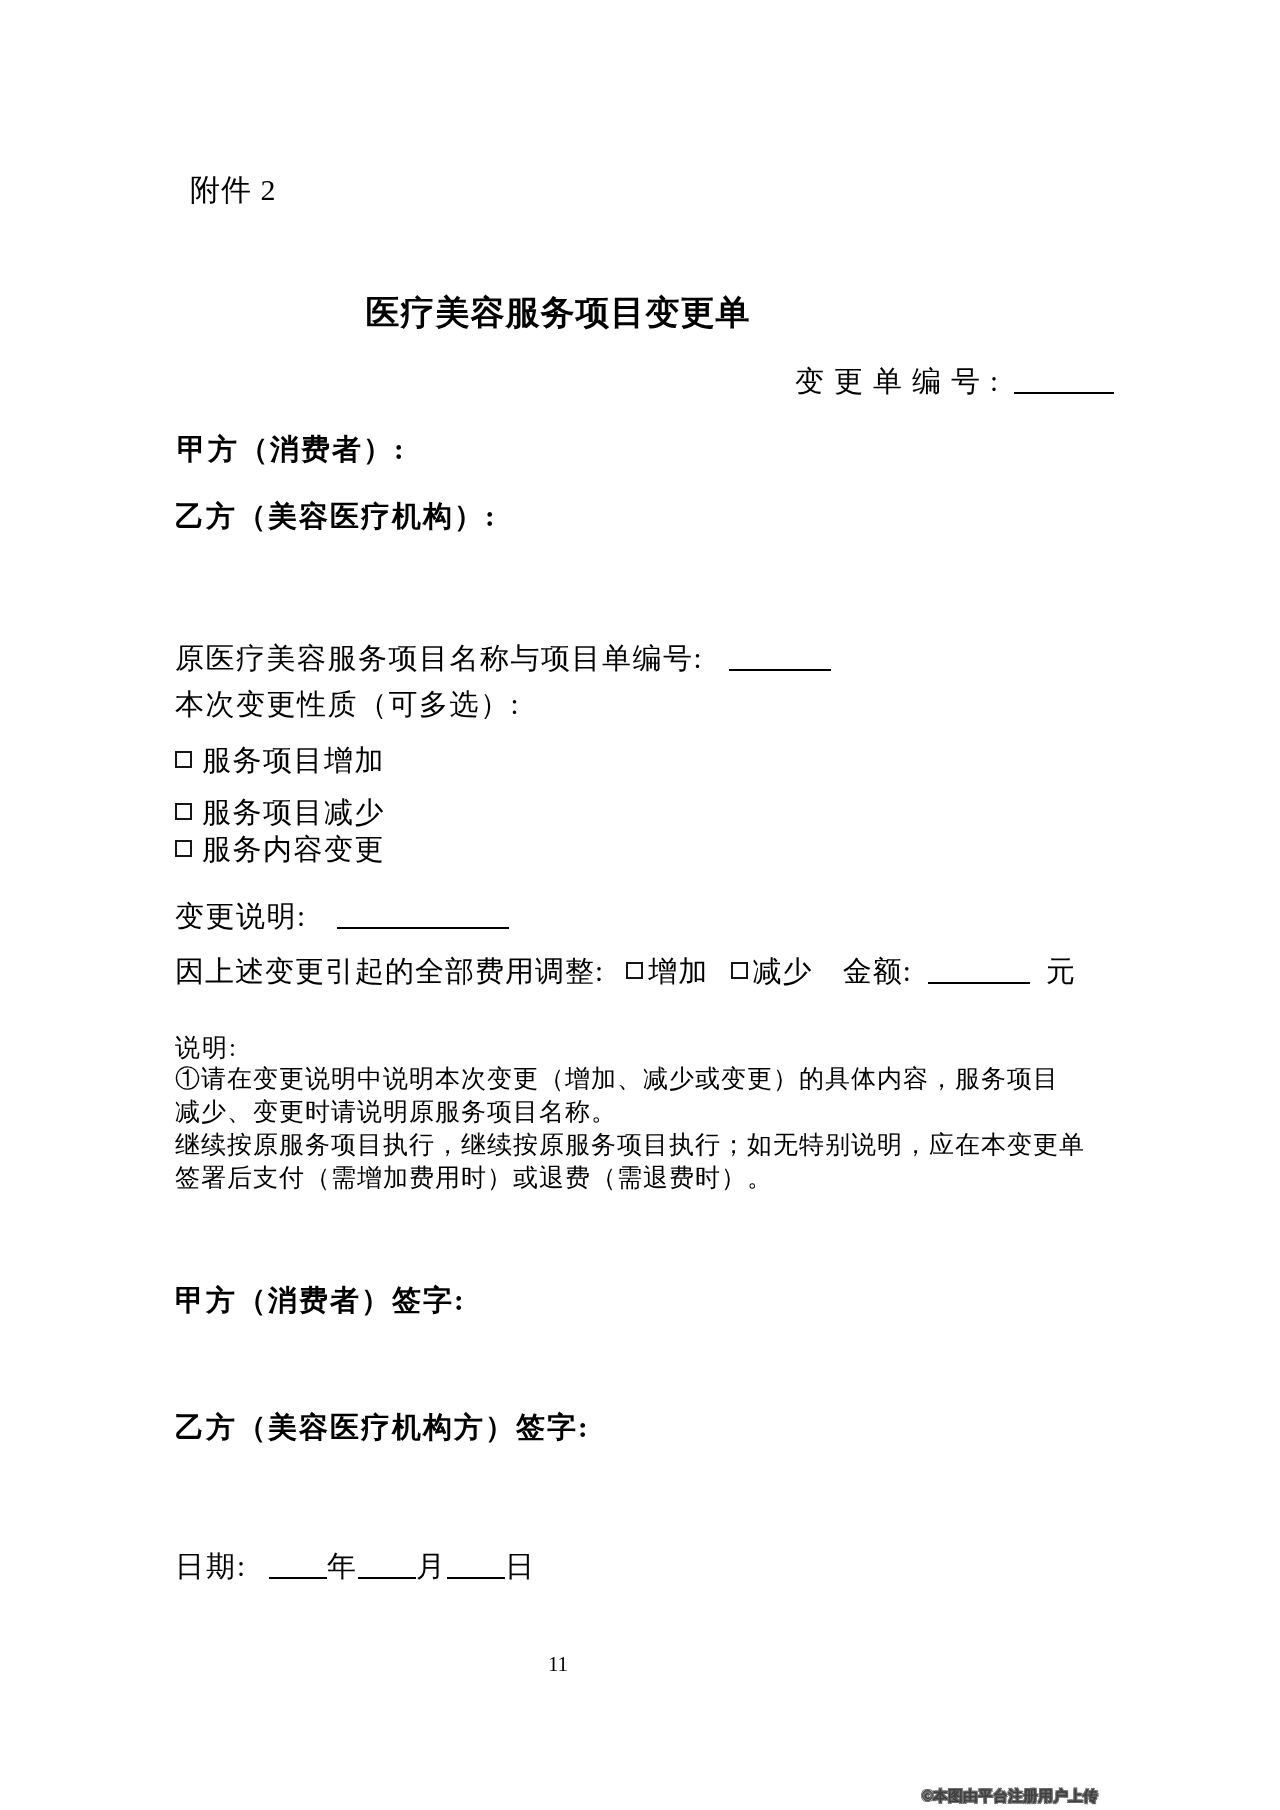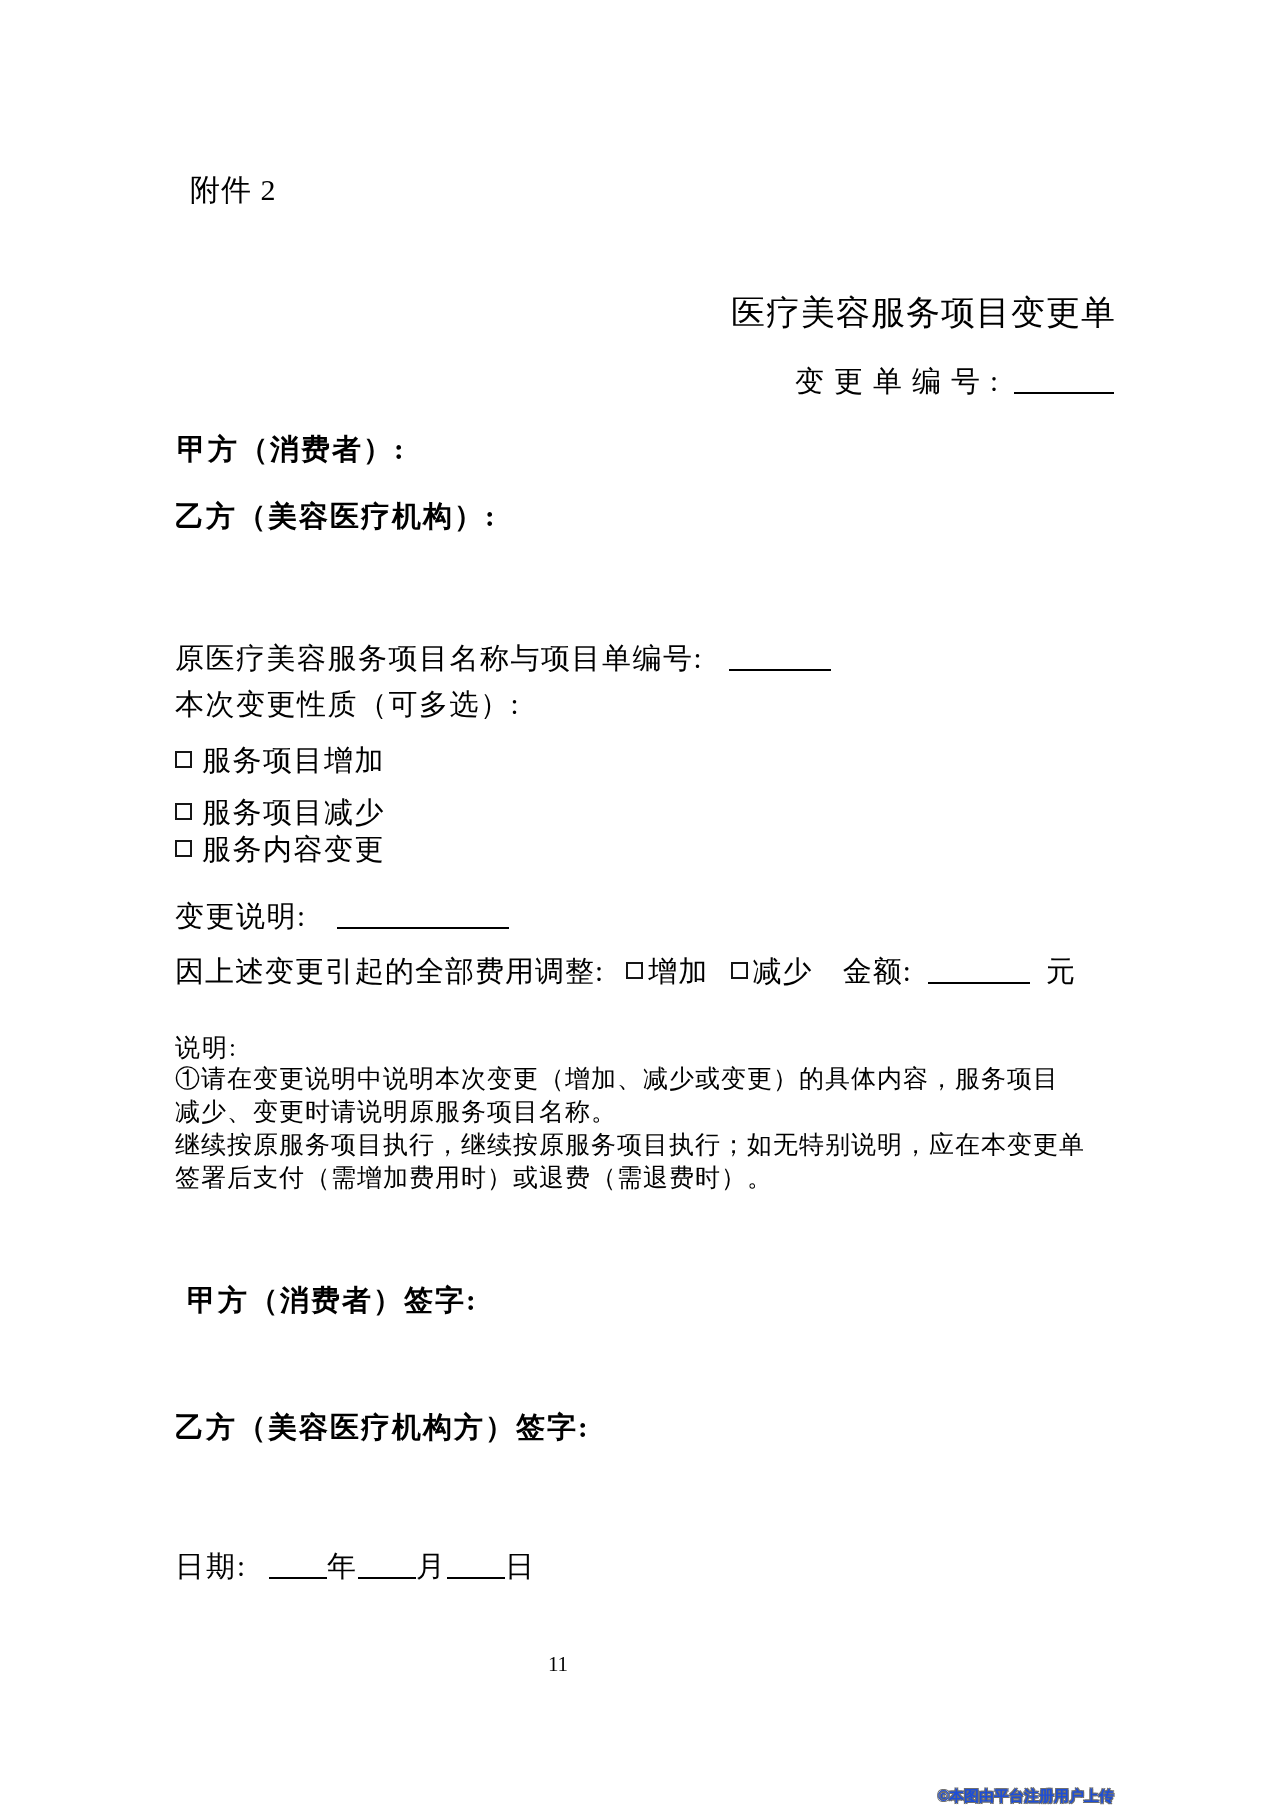--- a/index.html
+++ b/index.html
@@ -8,49 +8,49 @@
     width:1116px;
     height:1810px;
     background:#ffffff;
     color:#000;
     font-family:"Liberation Serif","DejaVu Serif",serif;
     overflow:hidden;
   }
   .abs { position:absolute; white-space:nowrap; }
 
   .attachment { top:170px; left:190px; font-size:30px; letter-spacing:1px; }
-  .doc-title  { top:290px; left:0; width:100%; text-align:right; font-size:34px; font-weight:normal; letter-spacing:1px; }
+  .doc-title  { top:290px; left:0; width:100%; text-align:center; font-size:34px; font-weight:bold; letter-spacing:1px; }
 
   .form-no { top:361px; left:795px; font-size:29px; letter-spacing:10px; }
 
   .party-a { top:430px; left:177px; font-size:29px; font-weight:bold; letter-spacing:2px; }
   .party-b { top:497px; left:175px; font-size:29px; font-weight:bold; letter-spacing:2px; }
 
   .line { left:175px; font-size:29px; letter-spacing:1.5px; }
   .original   { top:638px; }
   .nature     { top:685px; }
   .opt-1      { top:741px; }
   .opt-2      { top:793px; }
   .opt-3      { top:830px; }
   .desc       { top:896px; }
   .fee        { top:951px; letter-spacing:1px; }
 
   .notes-title { top:1031px; left:175px; font-size:25px; letter-spacing:2px; }
   .notes       { top:1062px; left:175px; font-size:25px; letter-spacing:1px; line-height:33px; }
   .notes div   { white-space:nowrap; }
 
-  .sign-a { top:1281px; left:175px; font-size:29px; font-weight:bold; letter-spacing:2px;margin-left:12px; }
+  .sign-a { top:1281px; left:175px; font-size:29px; font-weight:bold; letter-spacing:2px; }
   .sign-b { top:1408px; left:175px; font-size:29px; font-weight:bold; letter-spacing:2px; }
 
   .date-line { top:1546px; left:175px; font-size:29px; letter-spacing:2px; }
 
   .page-num { top:1652px; left:0; width:100%; text-align:center; font-size:21px; letter-spacing:0; }
 
   .watermark {
-    top:1787px; right:2px; font-size:15px; font-weight:bold; color:#1d4ed8;
+    top:1787px; right:18px; font-size:15px; font-weight:bold; color:#404040;
     font-family:"Liberation Sans","DejaVu Sans",sans-serif;
     text-shadow:-1px -1px 0 #6e6e6e, 1px -1px 0 #6e6e6e, -1px 1px 0 #6e6e6e, 1px 1px 0 #6e6e6e;
     letter-spacing:0;
   }
 
   
   .blank {
     display:inline-block;
     border-bottom:2px solid #000;
     height:0.95em;

